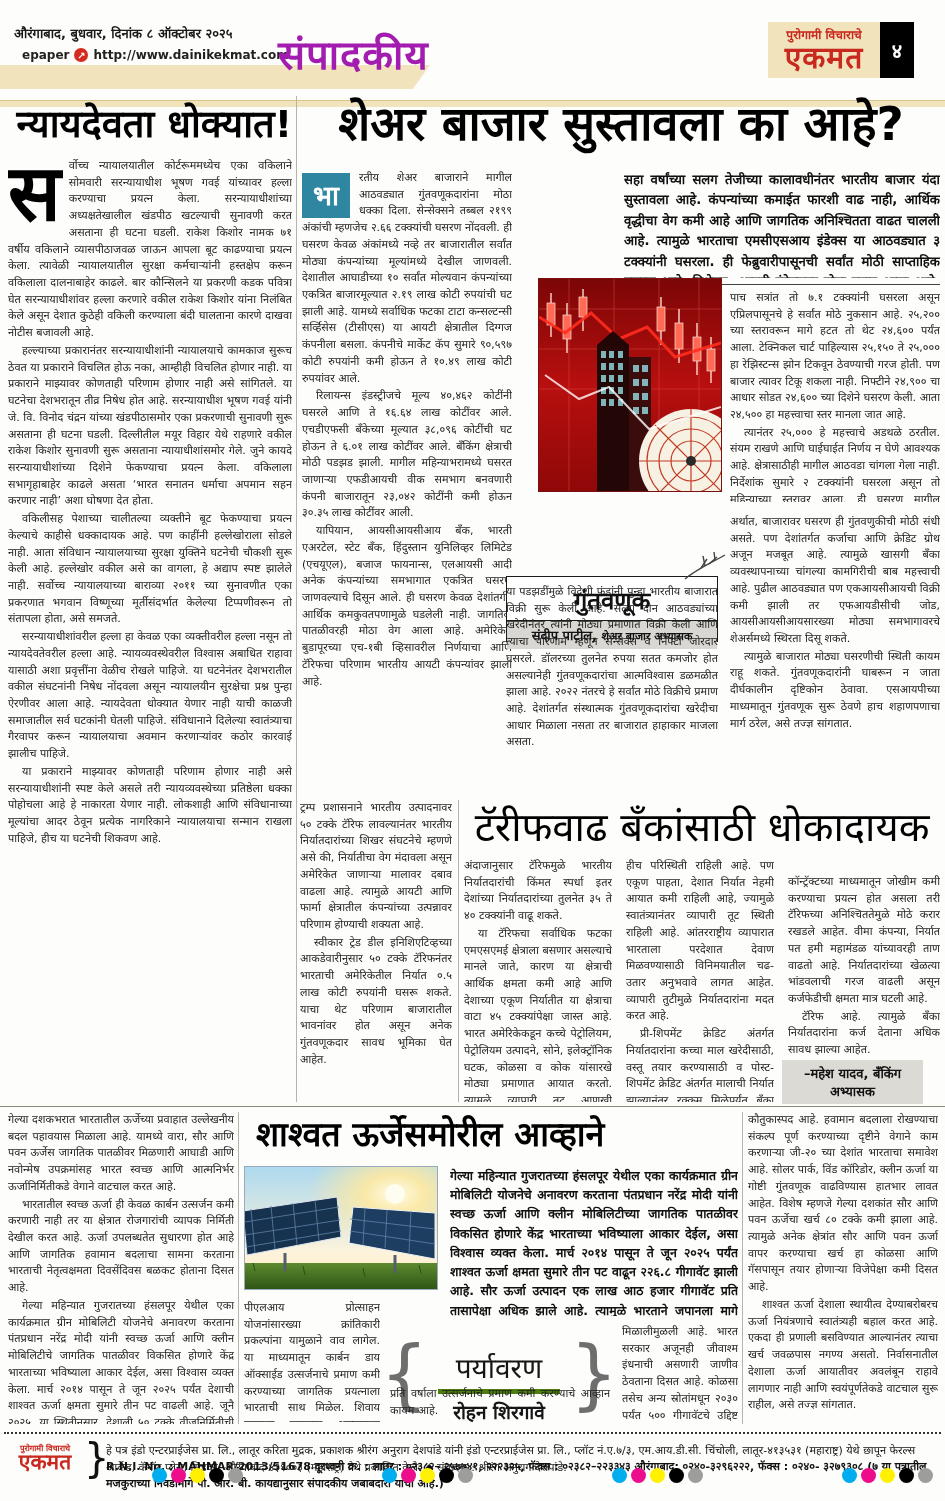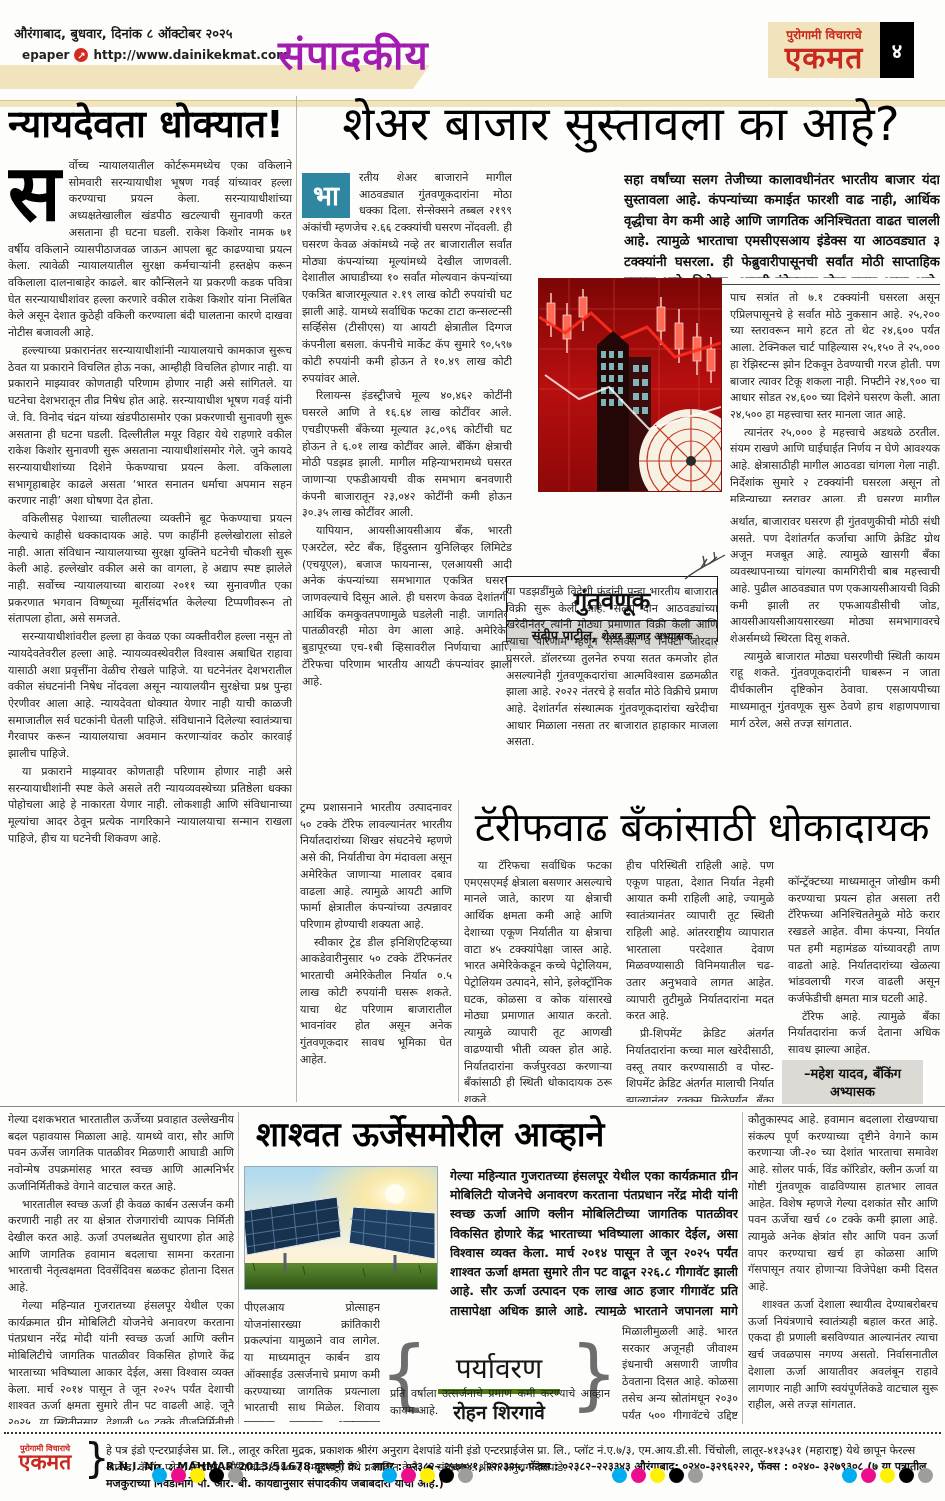--- a/index.html
+++ b/index.html
@@ -18,21 +18,21 @@
   .link-dot{display:inline-flex;width:14px;height:14px;border-radius:50%;background:#d42b20;color:#fff;
     font-size:10px;align-items:center;justify-content:center;font-weight:bold}
   .section-title{font-size:40px;font-weight:bold;letter-spacing:1px;color:#a21caf}
   .masthead-box{background:#f1e3bb;padding:4px 10px 6px 10px;text-align:center}
   .masthead-tag{color:#c9281e;font-size:12px;font-weight:bold}
   .masthead-name{color:#c9281e;font-size:30px;font-weight:bold;line-height:1.02;letter-spacing:1px}
   .pageno-box{background:#000;color:#fff;font-size:20px;font-weight:bold;display:flex;align-items:center;justify-content:center}
 
   
   .h-left{font-size:38px;font-weight:bold;color:#000;letter-spacing:0}
-  .h-main{font-size:47px;font-weight:normal;color:#000;text-align:center;letter-spacing:0}
+  .h-main{font-size:47px;font-weight:bold;color:#000;text-align:center;letter-spacing:0}
   .h-tariff{font-size:40px;font-weight:normal;color:#000;text-align:center}
   .h-energy{font-size:34px;font-weight:bold;color:#000;text-align:center}
 
   
   .bt{font-size:11px;line-height:1.52;text-align:justify;overflow:hidden;color:#1c1c1c}
   .bt p{text-indent:14px;margin-bottom:1px}
   .bt p.first{text-indent:0}
   .standfirst{font-size:13.2px;line-height:1.55;font-weight:bold;text-align:justify;overflow:hidden;color:#111}
   .dropcap-plain{float:left;font-size:78px;line-height:.82;font-weight:bold;margin:4px 8px 0 0;color:#000}
   .dropcap-box{float:left;background:#2e86a0;color:#fff;font-size:27px;font-weight:bold;
@@ -72,21 +72,21 @@
   </div>
   <div class="abs section-title" style="left:278px;top:8px">संपादकीय</div>
   <div class="abs masthead-box" style="left:768px;top:4px;width:112px;height:56px">
     <div class="masthead-tag">पुरोगामी विचाराचे</div>
     <div class="masthead-name">एकमत</div>
   </div>
   <div class="abs pageno-box" style="left:880px;top:4px;width:34px;height:56px">४</div>
 </div>
 
 <div class="abs" style="left:8px;top:96px;width:284px;height:1006px;overflow:hidden">
-  <div class="h-left" style="text-align:left">न्यायदेवता धोक्यात!</div>
+  <div class="h-left" style="text-align:right">न्यायदेवता धोक्यात!</div>
   <div class="bt" style="margin-top:10px;height:950px">
     <span class="dropcap-plain">स</span>
     <p class="first">र्वोच्च न्यायालयातील कोर्टरूममध्येच एका वकिलाने सोमवारी सरन्यायाधीश भूषण गवई यांच्यावर हल्ला करण्याचा प्रयत्न केला. सरन्यायाधीशांच्या अध्यक्षतेखालील खंडपीठ खटल्याची सुनावणी करत असताना ही घटना घडली. राकेश किशोर नामक ७१ वर्षीय वकिलाने व्यासपीठाजवळ जाऊन आपला बूट काढण्याचा प्रयत्न केला. त्यावेळी न्यायालयातील सुरक्षा कर्मचाऱ्यांनी हस्तक्षेप करून वकिलाला दालनाबाहेर काढले. बार कौन्सिलने या प्रकरणी कडक पवित्रा घेत सरन्यायाधीशांवर हल्ला करणारे वकील राकेश किशोर यांना निलंबित केले असून देशात कुठेही वकिली करण्याला बंदी घालताना कारणे दाखवा नोटीस बजावली आहे.</p>
     <p>हल्ल्याच्या प्रकारानंतर सरन्यायाधीशांनी न्यायालयाचे कामकाज सुरूच ठेवत या प्रकाराने विचलित होऊ नका, आम्हीही विचलित होणार नाही. या प्रकाराने माझ्यावर कोणताही परिणाम होणार नाही असे सांगितले. या घटनेचा देशभरातून तीव्र निषेध होत आहे. सरन्यायाधीश भूषण गवई यांनी जे. वि. विनोद चंद्रन यांच्या खंडपीठासमोर एका प्रकरणाची सुनावणी सुरू असताना ही घटना घडली. दिल्लीतील मयूर विहार येथे राहणारे वकील राकेश किशोर सुनावणी सुरू असताना न्यायाधीशांसमोर गेले. जुने कायदे सरन्यायाधीशांच्या दिशेने फेकण्याचा प्रयत्न केला. वकिलाला सभागृहाबाहेर काढले असता ‘भारत सनातन धर्माचा अपमान सहन करणार नाही’ अशा घोषणा देत होता.</p>
     <p>वकिलीसह पेशाच्या चालीतल्या व्यक्तीने बूट फेकण्याचा प्रयत्न केल्याचे काहीसे धक्कादायक आहे. पण काहींनी हल्लेखोराला सोडले नाही. आता संविधान न्यायालयाच्या सुरक्षा युक्तिने घटनेची चौकशी सुरू केली आहे. हल्लेखोर वकील असे का वागला, हे अद्याप स्पष्ट झालेले नाही. सर्वोच्च न्यायालयाच्या बाराव्या २०११ च्या सुनावणीत एका प्रकरणात भगवान विष्णूच्या मूर्तीसंदर्भात केलेल्या टिप्पणीवरून तो संतापला होता, असे समजते.</p>
     <p>सरन्यायाधीशांवरील हल्ला हा केवळ एका व्यक्तीवरील हल्ला नसून तो न्यायदेवतेवरील हल्ला आहे. न्यायव्यवस्थेवरील विश्वास अबाधित राहावा यासाठी अशा प्रवृत्तींना वेळीच रोखले पाहिजे. या घटनेनंतर देशभरातील वकील संघटनांनी निषेध नोंदवला असून न्यायालयीन सुरक्षेचा प्रश्न पुन्हा ऐरणीवर आला आहे. न्यायदेवता धोक्यात येणार नाही याची काळजी समाजातील सर्व घटकांनी घेतली पाहिजे. संविधानाने दिलेल्या स्वातंत्र्याचा गैरवापर करून न्यायालयाचा अवमान करणाऱ्यांवर कठोर कारवाई झालीच पाहिजे.</p>
     <p>या प्रकाराने माझ्यावर कोणताही परिणाम होणार नाही असे सरन्यायाधीशांनी स्पष्ट केले असले तरी न्यायव्यवस्थेच्या प्रतिष्ठेला धक्का पोहोचला आहे हे नाकारता येणार नाही. लोकशाही आणि संविधानाच्या मूल्यांचा आदर ठेवून प्रत्येक नागरिकाने न्यायालयाचा सन्मान राखला पाहिजे, हीच या घटनेची शिकवण आहे.</p>
   </div>
 </div>
 <div class="hairline-v" style="left:296px;top:96px;height:1006px"></div>
@@ -223,20 +223,21 @@
 
 <div class="abs bt" style="left:300px;top:800px;width:152px;height:302px">
   <p class="first">ट्रम्प प्रशासनाने भारतीय उत्पादनावर ५० टक्के टॅरिफ लावल्यानंतर भारतीय निर्यातदारांच्या शिखर संघटनेचे म्हणणे असे की, निर्यातीचा वेग मंदावला असून अमेरिकेत जाणाऱ्या मालावर दबाव वाढला आहे. त्यामुळे आयटी आणि फार्मा क्षेत्रातील कंपन्यांच्या उत्पन्नावर परिणाम होण्याची शक्यता आहे.</p>
   <p>स्वीकार ट्रेड डील इनिशिएटिव्हच्या आकडेवारीनुसार ५० टक्के टॅरिफनंतर भारताची अमेरिकेतील निर्यात ०.५ लाख कोटी रुपयांनी घसरू शकते. याचा थेट परिणाम बाजारातील भावनांवर होत असून अनेक गुंतवणूकदार सावध भूमिका घेत आहेत.</p>
 </div>
 <div class="hairline-v" style="left:458px;top:800px;height:302px"></div>
 
 <div class="abs" style="left:464px;top:798px;width:476px;height:306px;overflow:hidden">
   <div class="h-tariff" style="height:56px">टॅरीफवाढ बँकांसाठी धोकादायक</div>
   <div class="abs bt" style="left:0;top:60px;width:148px;height:244px">
+    <p class="first">अंदाजानुसार टॅरिफमुळे भारतीय निर्यातदारांची किंमत स्पर्धा इतर देशांच्या निर्यातदारांच्या तुलनेत ३५ ते ४० टक्क्यांनी वाढू शकते.</p>
     <p>या टॅरिफचा सर्वाधिक फटका एमएसएमई क्षेत्राला बसणार असल्याचे मानले जाते, कारण या क्षेत्राची आर्थिक क्षमता कमी आहे आणि देशाच्या एकूण निर्यातीत या क्षेत्राचा वाटा ४५ टक्क्यांपेक्षा जास्त आहे. भारत अमेरिकेकडून कच्चे पेट्रोलियम, पेट्रोलियम उत्पादने, सोने, इलेक्ट्रॉनिक घटक, कोळसा व कोक यांसारखे मोठ्या प्रमाणात आयात करतो. त्यामुळे व्यापारी तूट आणखी वाढण्याची भीती व्यक्त होत आहे. निर्यातदारांना कर्जपुरवठा करणाऱ्या बँकांसाठी ही स्थिती धोकादायक ठरू शकते.</p>
   </div>
   <div class="abs bt" style="left:162px;top:60px;width:148px;height:244px">
     <p class="first">हीच परिस्थिती राहिली आहे. पण एकूण पाहता, देशात निर्यात नेहमी आयात कमी राहिली आहे, ज्यामुळे स्वातंत्र्यानंतर व्यापारी तूट स्थिती राहिली आहे. आंतरराष्ट्रीय व्यापारात भारताला परदेशात देवाण मिळवण्यासाठी विनिमयातील चढ-उतार अनुभवावे लागत आहेत. व्यापारी तुटीमुळे निर्यातदारांना मदत करत आहे.</p>
     <p>प्री-शिपमेंट क्रेडिट अंतर्गत निर्यातदारांना कच्चा माल खरेदीसाठी, वस्तू तयार करण्यासाठी व पोस्ट-शिपमेंट क्रेडिट अंतर्गत मालाची निर्यात झाल्यानंतर रक्कम मिळेपर्यंत बँका अर्थसाहाय्य देतात. ‘लेटर ऑफ क्रेडिट’ (एलसी) च्या माध्यमातून आयातदाराला देखावली देते. परंतु टॅरिफमुळे व्यवहार थांबले तर बँकांचे एनपीए वाढण्याचा धोका संभवतो.</p>
   </div>
   <div class="abs bt" style="left:324px;top:76px;width:152px;height:200px">
     <p class="first">कॉन्ट्रॅक्टच्या माध्यमातून जोखीम कमी करण्याचा प्रयत्न होत असला तरी टॅरिफच्या अनिश्चिततेमुळे मोठे करार रखडले आहेत. वीमा कंपन्या, निर्यात पत हमी महामंडळ यांच्यावरही ताण वाढतो आहे. निर्यातदारांच्या खेळत्या भांडवलाची गरज वाढली असून कर्जफेडीची क्षमता मात्र घटली आहे.</p>
     <p>टॅरिफ आहे. त्यामुळे बँका निर्यातदारांना कर्ज देताना अधिक सावध झाल्या आहेत.</p>
   </div>

